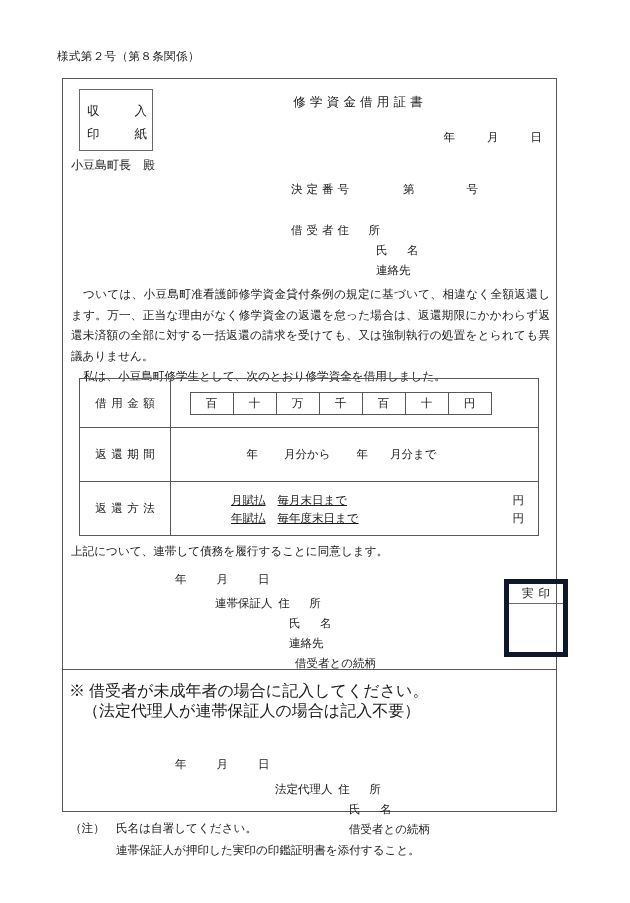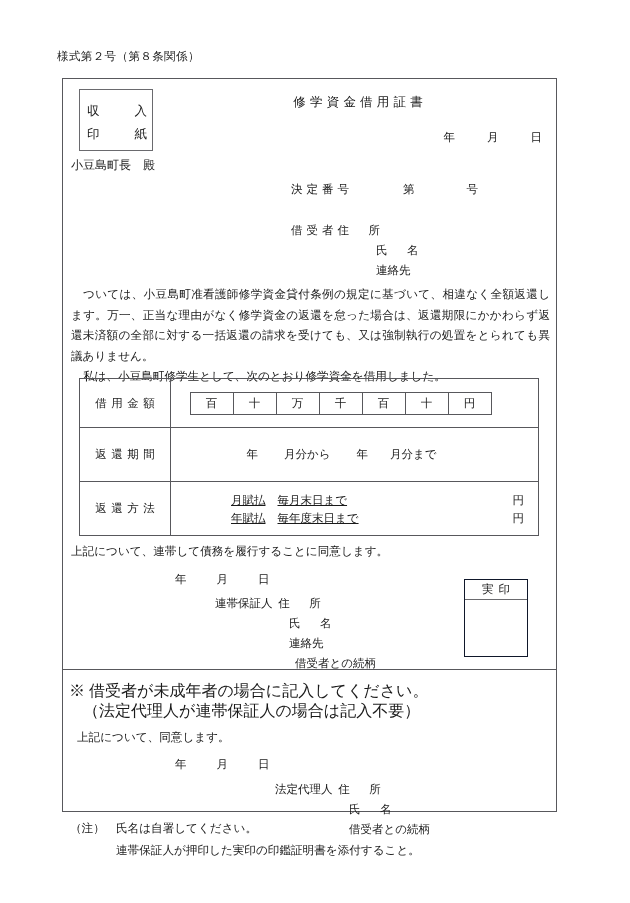--- a/index.html
+++ b/index.html
@@ -246,25 +246,25 @@
     line-height: 20px;
     white-space: nowrap;
   }
   .guarantor .ind { display: inline-block; width: 74px; }
   .guarantor .ind2 { display: inline-block; width: 80px; }
   .guarantor .sp { letter-spacing: 4px; }
 
   
   .seal-box {
     position: absolute;
-    left: 401px;
+    left: 441px;
     top: 500px;
     width: 64px;
     height: 78px;
-    border: 1px solid #0f172a;
+    border: 5px solid #0f172a;
     box-sizing: border-box;
   }
   .seal-head {
     height: 19px;
     line-height: 19px;
     border-bottom: 1px solid #6a6a6e;
     text-align: center;
     font-size: 11.5px;
     letter-spacing: 5px;
     text-indent: 5px;
@@ -418,21 +418,20 @@
       <div class="seal-head">実印</div>
     </div>
 
     <div class="frame-divider"></div>
 
     <div class="note-star">
       <div><span>※</span>&nbsp;<span>借受者が未成年者の場合に記入してください。</span></div>
       <div class="sub">（法定代理人が連帯保証人の場合は記入不要）</div>
     </div>
 
-    <div class="agree2">上記について、同意します。</div>
 
     <div class="date-line-2">
       <span>年</span><span class="gap"></span><span>月</span><span class="gap"></span><span>日</span>
     </div>
 
     <div class="legal-rep">
       <div><span>法定代理人</span>&nbsp;&nbsp;<span class="sp">住　所</span></div>
       <div><span class="ind"></span><span class="sp">氏　名</span></div>
       <div><span class="ind"></span><span>借受者との続柄</span></div>
     </div>

